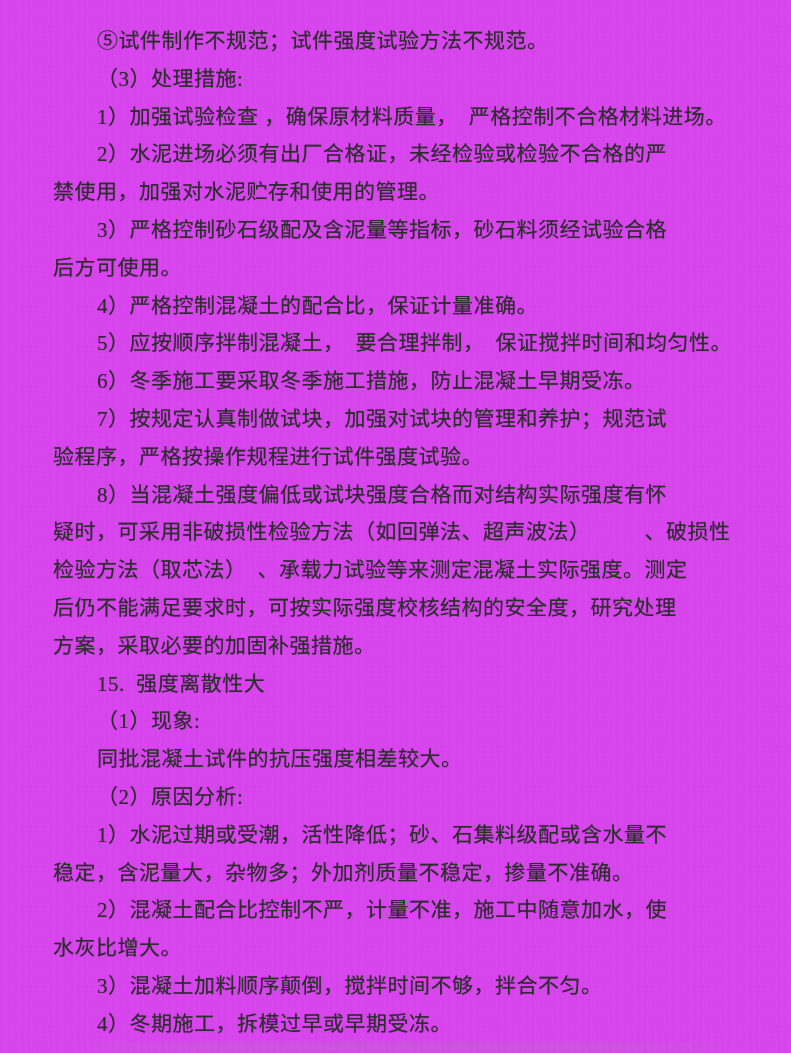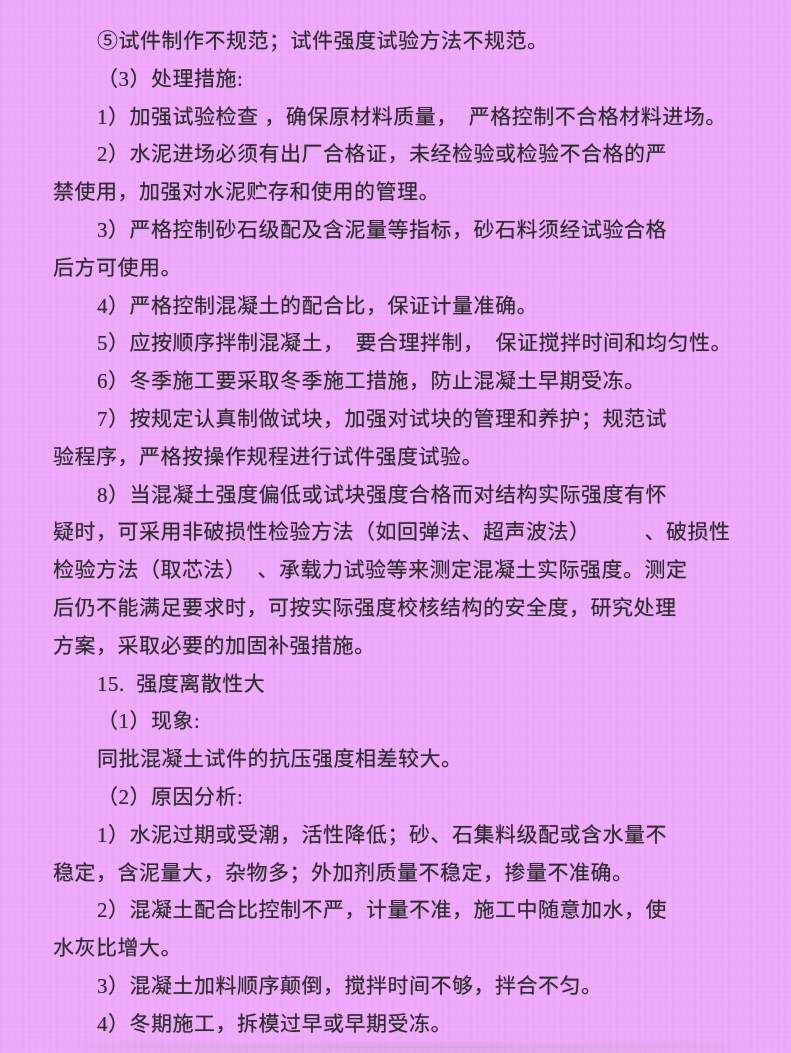--- a/index.html
+++ b/index.html
@@ -53,16 +53,16 @@
     height: 4px;
     background: rgba(158,158,158,0.45);
     border-radius: 50%;
     filter: blur(3px);
     pointer-events: none;
   }
 </style>
 </head>
 <body>
 
-<div class="page" style="background: #f0abfc;">
+<div class="page" style="background: #d946ef;">
   <div class="doc-body" style="color: rgb(45, 45, 45);"><div class="line indent">⑤试件制作不规范；试件强度试验方法不规范。</div><div class="line indent">（3）处理措施:</div><div class="line indent">1）加强试验检查 ，确保原材料质量，　严格控制不合格材料进场。</div><div class="line indent">2）水泥进场必须有出厂合格证，未经检验或检验不合格的严</div><div class="line">禁使用，加强对水泥贮存和使用的管理。</div><div class="line indent">3）严格控制砂石级配及含泥量等指标，砂石料须经试验合格</div><div class="line">后方可使用。</div><div class="line indent">4）严格控制混凝土的配合比，保证计量准确。</div><div class="line indent">5）应按顺序拌制混凝土，　要合理拌制，　保证搅拌时间和均匀性。</div><div class="line indent">6）冬季施工要采取冬季施工措施，防止混凝土早期受冻。</div><div class="line indent">7）按规定认真制做试块，加强对试块的管理和养护；规范试</div><div class="line">验程序，严格按操作规程进行试件强度试验。</div><div class="line indent">8）当混凝土强度偏低或试块强度合格而对结构实际强度有怀</div><div class="line">疑时，可采用非破损性检验方法（如回弹法、超声波法）　　　、破损性</div><div class="line">检验方法（取芯法）　、承载力试验等来测定混凝土实际强度。测定</div><div class="line">后仍不能满足要求时，可按实际强度校核结构的安全度，研究处理</div><div class="line">方案，采取必要的加固补强措施。</div><div class="line indent">15.  强度离散性大</div><div class="line indent">（1）现象:</div><div class="line indent">同批混凝土试件的抗压强度相差较大。</div><div class="line indent">（2）原因分析:</div><div class="line indent">1）水泥过期或受潮，活性降低；砂、石集料级配或含水量不</div><div class="line">稳定，含泥量大，杂物多；外加剂质量不稳定，掺量不准确。</div><div class="line indent">2）混凝土配合比控制不严，计量不准，施工中随意加水，使</div><div class="line">水灰比增大。</div><div class="line indent">3）混凝土加料顺序颠倒，搅拌时间不够，拌合不匀。</div><div class="line indent">4）冬期施工，拆模过早或早期受冻。</div></div>
   <div class="scan-smudge"></div>
 </div>
 
 </body></html>

